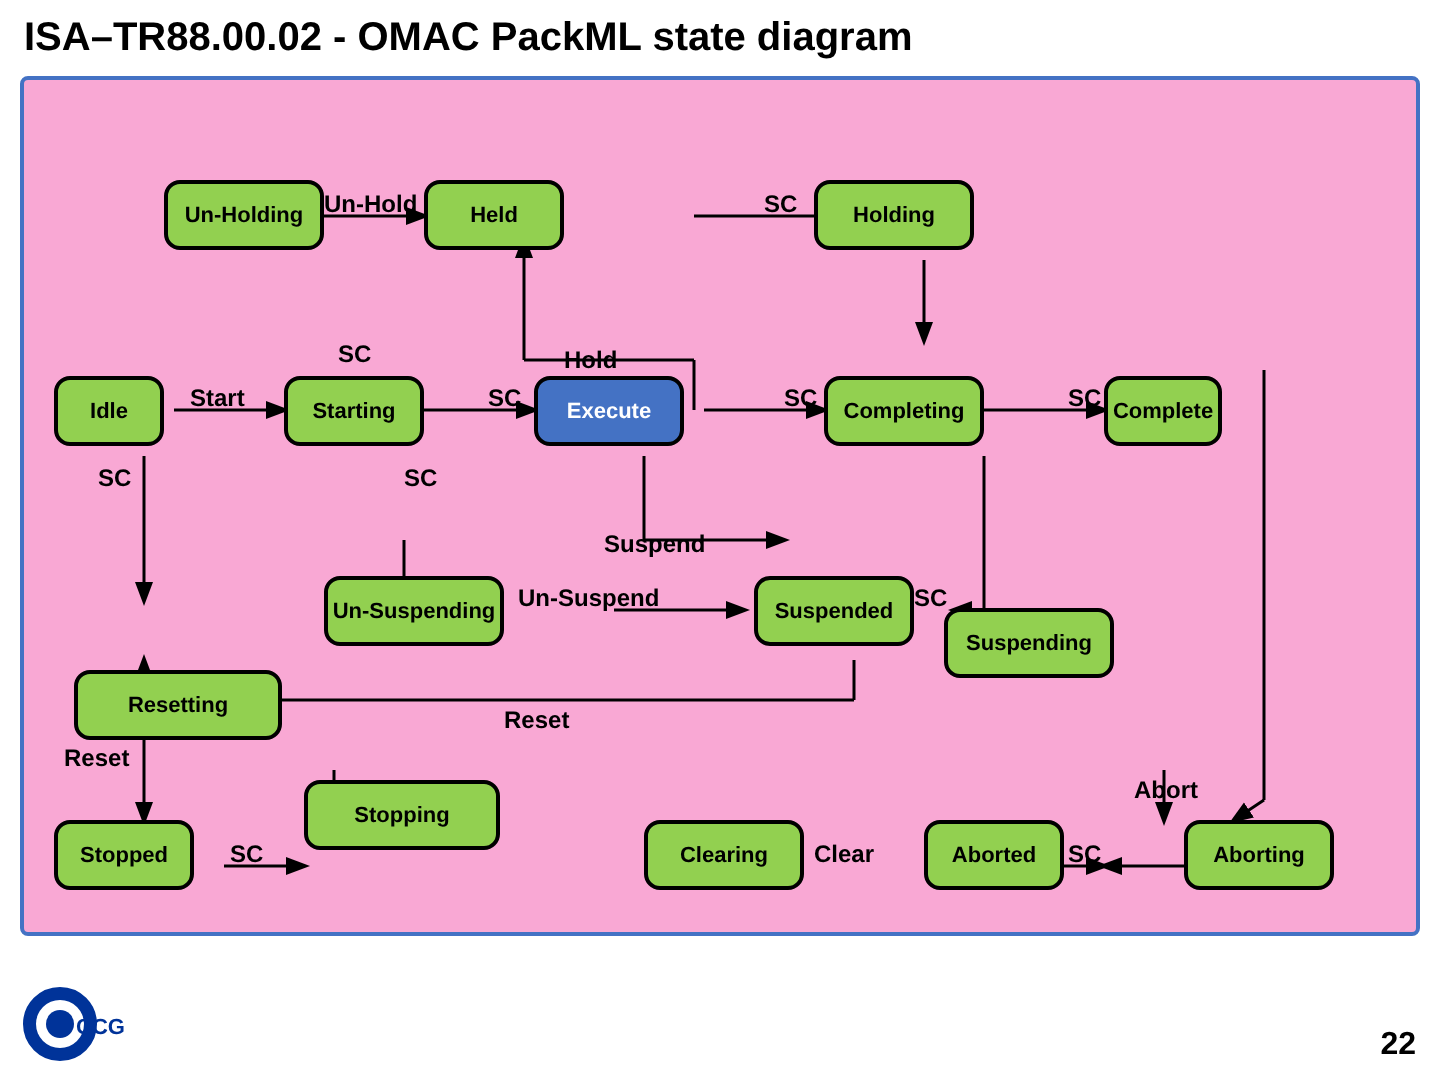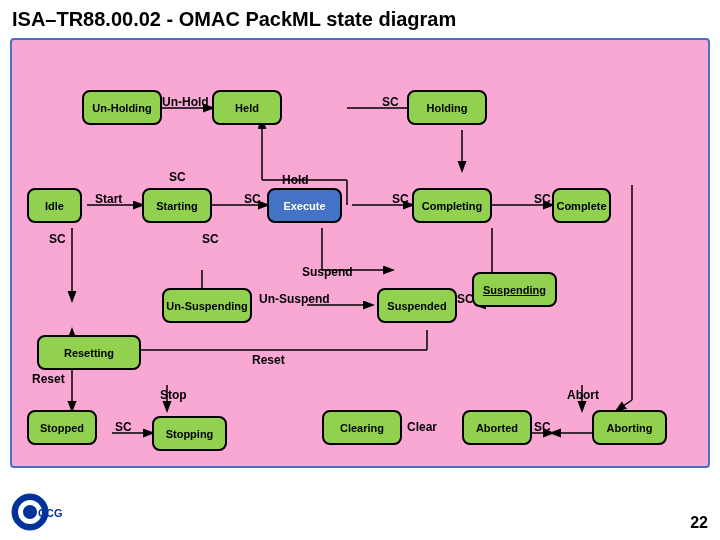--- a/index.html
+++ b/index.html
@@ -171,36 +171,36 @@
 
   <span class="label-small" style="left:380px; top:152px;">SC</span>
 
   <span class="label-small" style="left:522px; top:152px;">SC</span>
 
   <span class="label-small" style="left:290px; top:225px;">Suspend</span>
 
   <div class="state-box green" style="left:25px; top:248px; width:104px; height:35px;margin-top:47px;">Resetting</div>
   <div class="state-box green" style="left:150px; top:248px; width:90px; height:35px;">Un-Suspending</div>
   <div class="state-box green" style="left:365px; top:248px; width:80px; height:35px;">Suspended</div>
-  <div class="state-box green" style="left:460px; top:232px; width:85px; height:35px;text-decoration:underline;">Suspending</div>
+  <div class="state-box green" style="left:460px; top:264px; width:85px; height:35px;">Suspending</div>
 
   <span class="label-small" style="left:247px; top:252px;">Un-Suspend</span>
 
   <span class="label-small" style="left:445px; top:252px;">SC</span>
 
   <span class="label-small" style="left:240px; top:313px;">Reset</span>
 
   <span class="label-small" style="left:20px; top:332px;">Reset</span>
 
   <span class="label-small" style="left:148px; top:348px;">Stop</span>
 
   <span class="label-small" style="left:555px; top:348px;">Abort</span>
 
   <div class="state-box green" style="left:15px; top:370px; width:70px; height:35px;">Stopped</div>
-  <div class="state-box green" style="left:140px; top:376px; width:75px; height:35px;">Stopping</div>
+  <div class="state-box green" style="left:140px; top:350px; width:98px; height:35px;">Stopping</div>
   <div class="state-box green" style="left:310px; top:370px; width:80px; height:35px;">Clearing</div>
   <div class="state-box green" style="left:450px; top:370px; width:70px; height:35px;">Aborted</div>
   <div class="state-box green" style="left:580px; top:370px; width:75px; height:35px;">Aborting</div>
 
   <span class="label-small" style="left:103px; top:380px;">SC</span>
 
   <span class="label-small" style="left:395px; top:380px;">Clear</span>
 
   <span class="label-small" style="left:522px; top:380px;">SC</span>
 </div>

